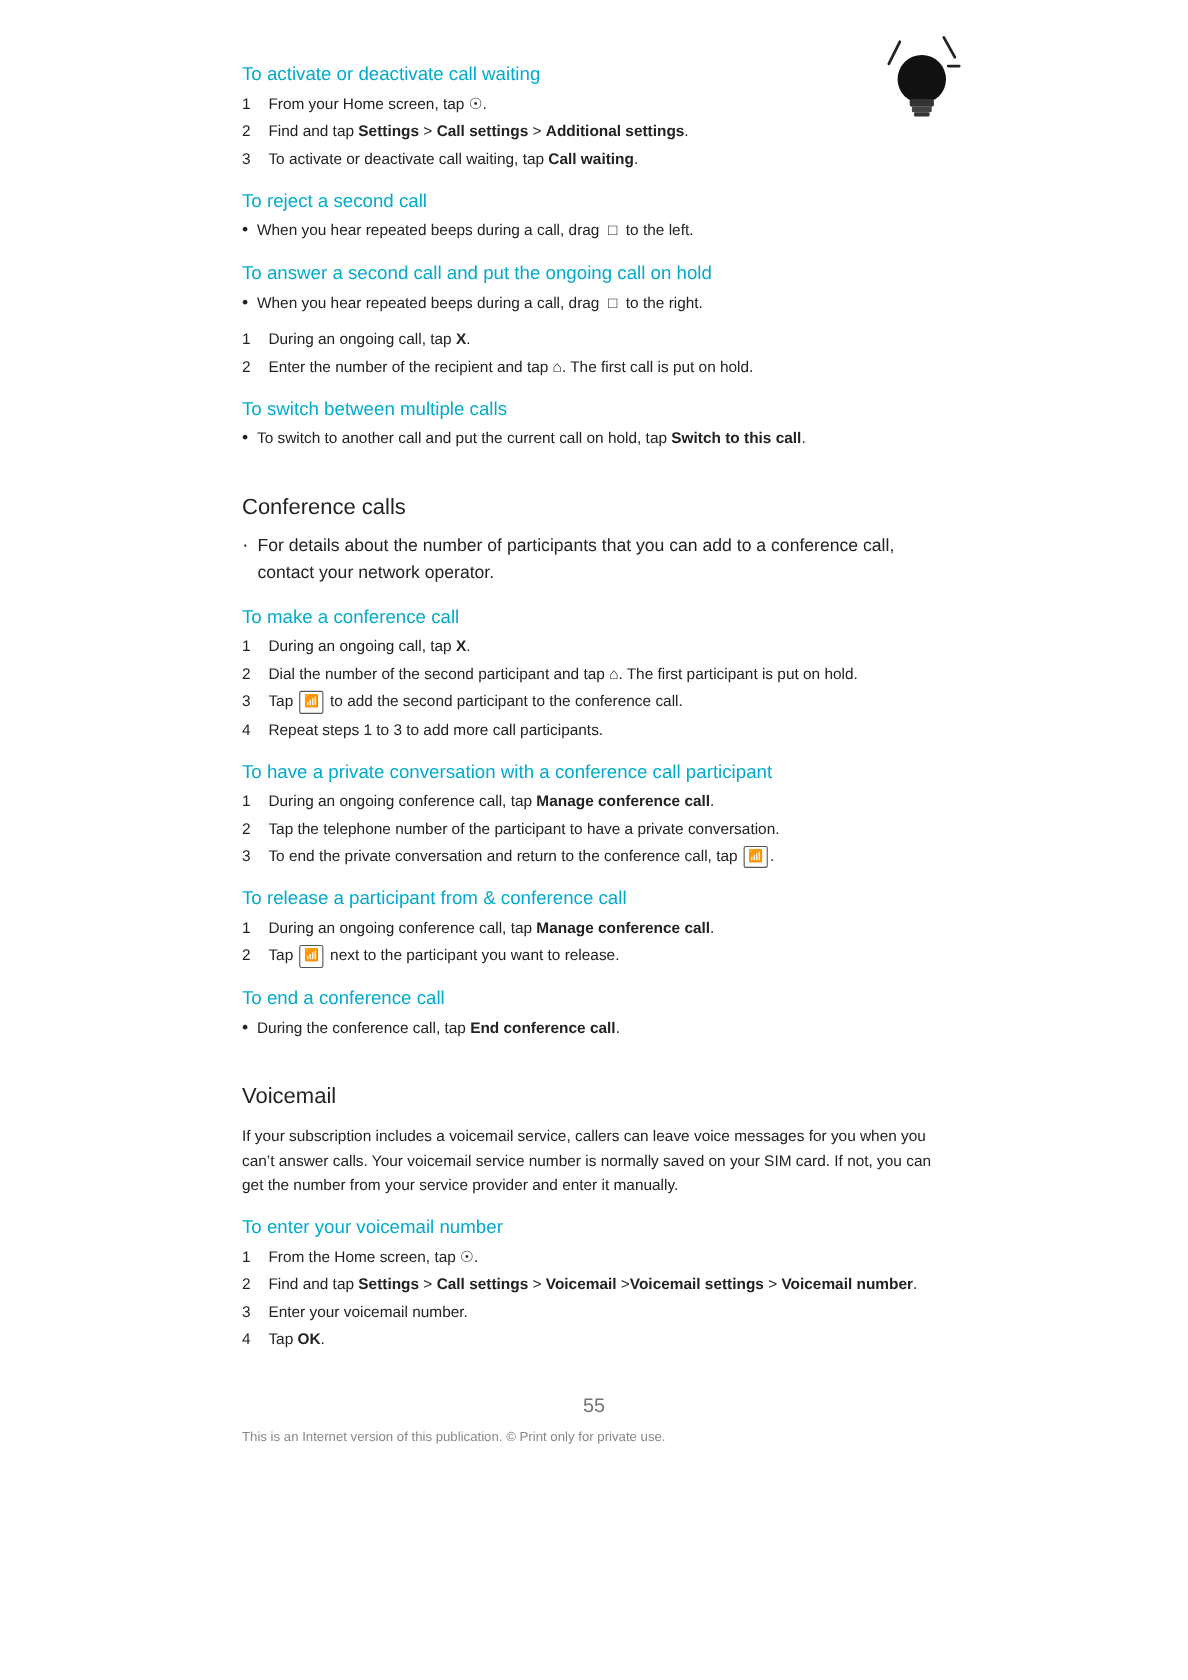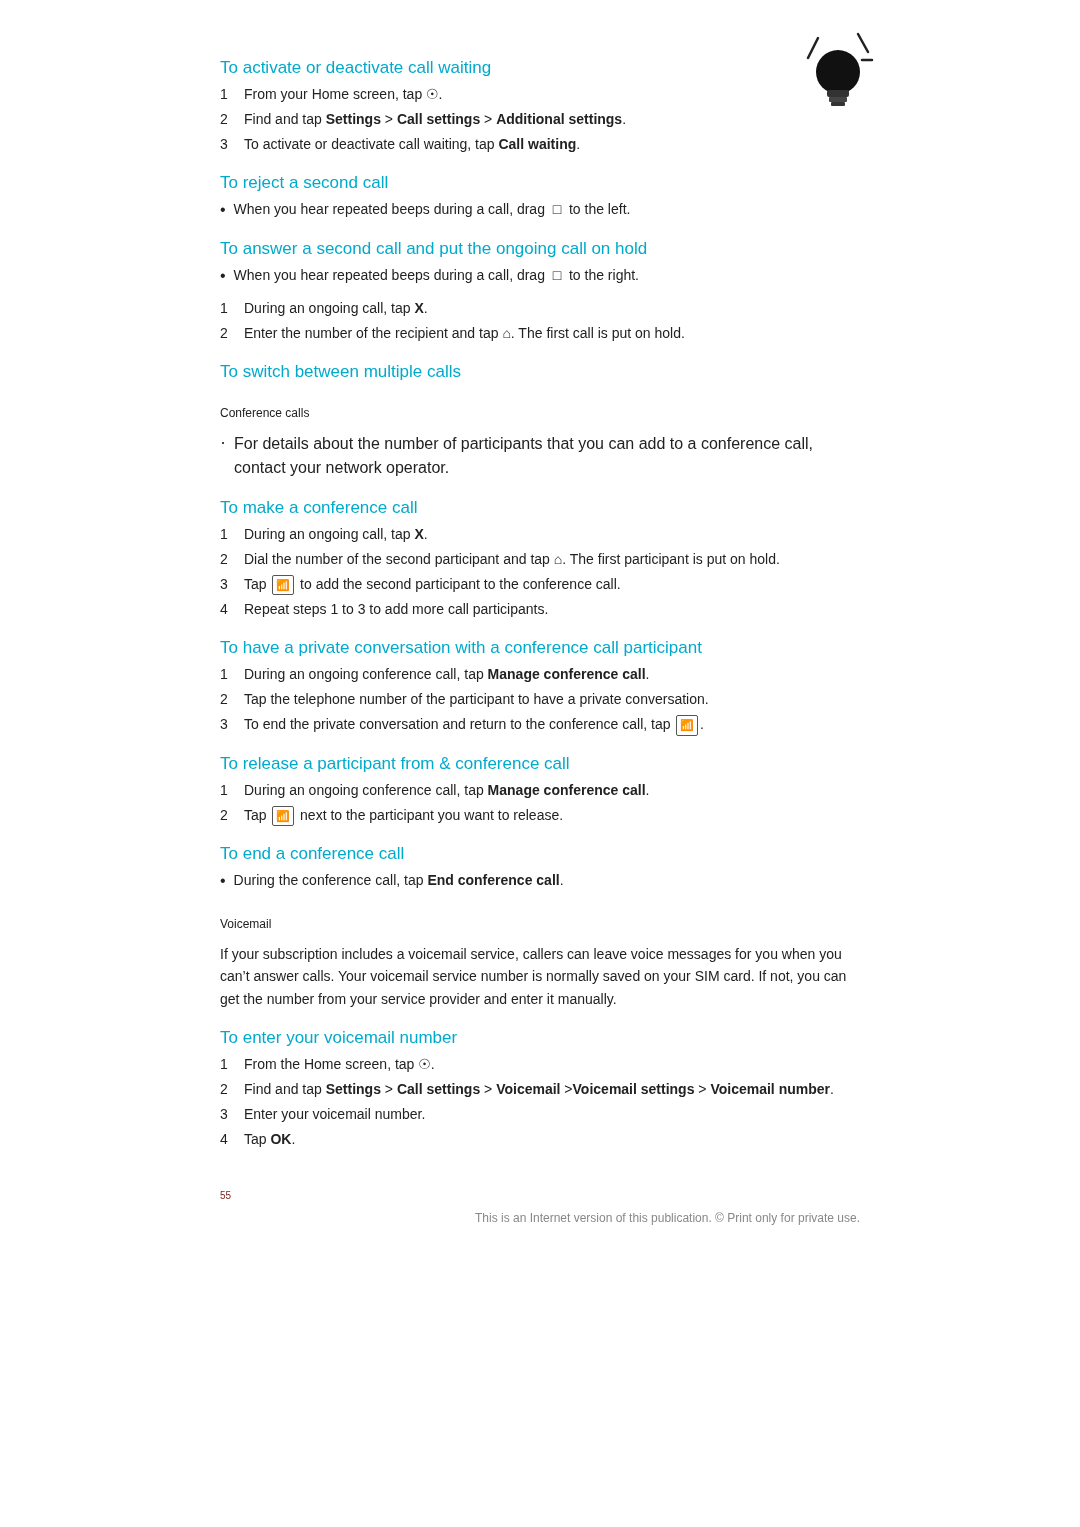--- a/index.html
+++ b/index.html
@@ -49,23 +49,23 @@
       gap: 8px;
       margin-bottom: 4px;
       line-height: 1.5;
     }
     .bullet-list li::before {
       content: "•";
       font-size: 16px;
       line-height: 1.4;
     }
     .section-title {
-      font-size: 12px;
+      font-size: 20px;
       font-weight: normal;
-      margin-top: 24px;
+      margin-top: 40px;
       margin-bottom: 12px;
       border-bottom: none;
     }
     .intro-text {
       margin-bottom: 10px;
       line-height: 1.6;
     }
     .note-text {
       font-size: 16px;
       margin-bottom: 10px;
@@ -76,26 +76,27 @@
     .note-text::before {
       content: "·";
       font-size: 18px;
       line-height: 1.2;
     }
     b, strong {
       font-weight: bold;
       text-align: center;
     }
     .page-number {
+      text-align: center;
       margin-top: 40px;
-      font-size: 10px;
-      color: #7f1d1d;
+      font-size: 18px;
+      color: #737373;
     }
     .footer-text {
-      text-align: right;
+      text-align: left;
       font-size: 12px;
       color: #888;
       margin-top: 10px;
     }
     
     .lightbulb-container {
       position: absolute;
       top: 30px;
       right: 40px;
       width: 80px;
@@ -182,20 +183,25 @@
         </li>
       <li>
           <span class="num">2</span>
           <span>Enter the number of the recipient and tap ⌂. The first call is put on hold.</span>
         </li>
     </ol>
   </div>
 
   <div>
     <div class="section-heading">To switch between multiple calls</div>
+    <ul class="bullet-list">
+      <li>
+          <span>To switch to another call and put the current call on hold, tap <b>Switch to this call</b>.</span>
+        </li>
+    </ul>
   </div>
 
   <h2 class="section-title">Conference calls</h2>
 
 
   <div class="note-text">
     <span>For details about the number of participants that you can add to a conference call, contact your network operator.</span>
   </div>
 
   <div>

